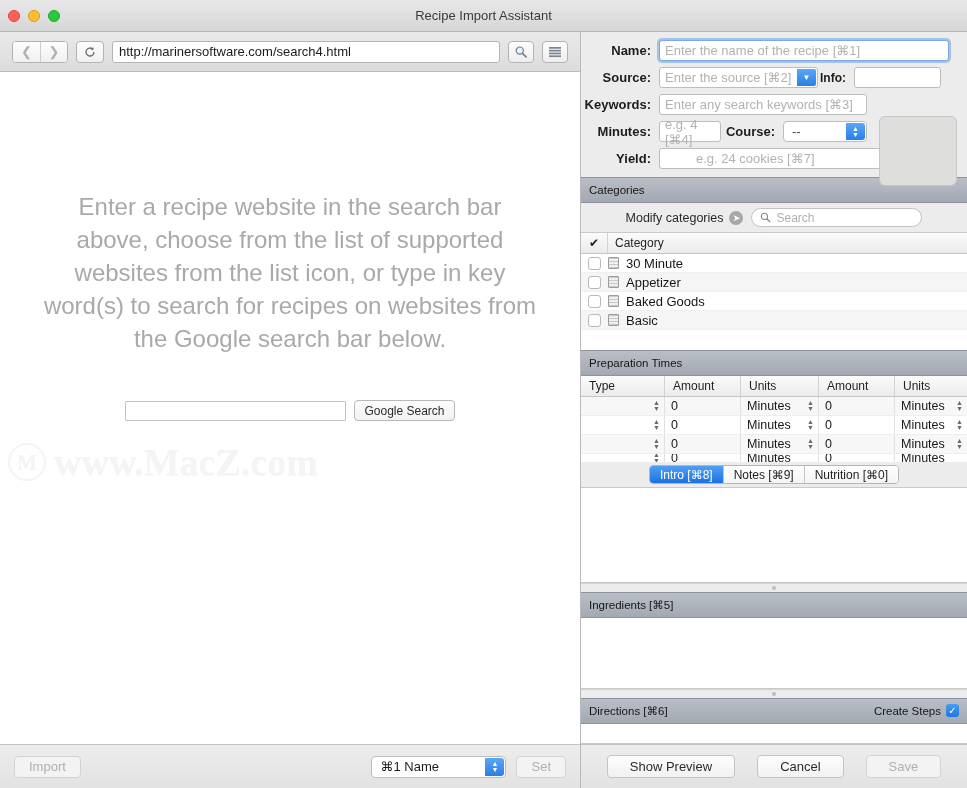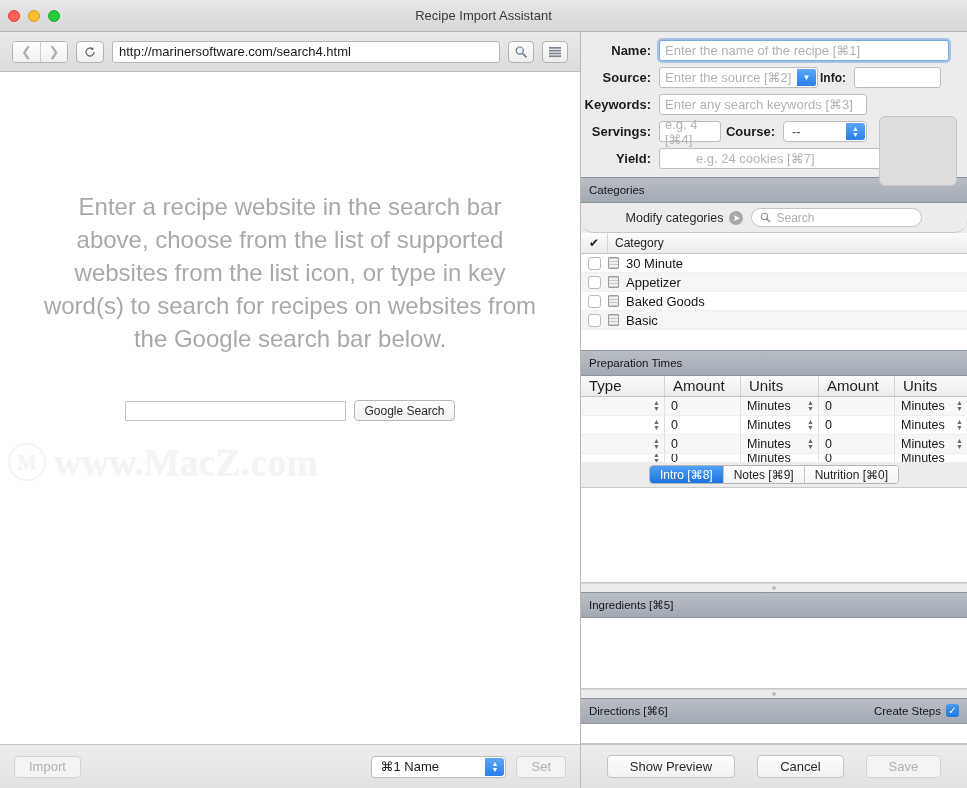--- a/index.html
+++ b/index.html
@@ -237,21 +237,20 @@
     width: 13px; height: 13px; border-radius: 3px;
     background: linear-gradient(to bottom,#4a9cf0,#1f77e0);
     color: #fff; font-size: 10px; line-height: 13px; text-align: center;
   }
 
   .cat-toolbar {
     height: 30px; flex: 0 0 30px;
     background: #ececec;
     display: flex; align-items: center; justify-content: center; gap: 8px;
     border-bottom: 1px solid #c9c9c9;
-    border-radius: 13px;
   }
   .mod-cat { font-size: 12.5px; color: #2a2a2a; display: flex; align-items: center; gap: 6px; }
   .circ-arrow {
     width: 14px; height: 14px; border-radius: 50%;
     background: #a8a8a8; color: #fff; font-size: 9px;
     display: flex; align-items: center; justify-content: center;
   }
   .search-field {
     width: 171px; height: 19px;
     border: 1px solid #c3c3c3; border-radius: 10px; background: #fff;
@@ -285,21 +284,21 @@
       repeating-linear-gradient(to bottom,#c9c9c9 0 1px,#efefef 1px 3px);
     border: 1px solid #9c9c9c; border-radius: 1px;
   }
 
   
   .prep-wrap { flex: 0 0 auto; background: #fff; }
   .prep-head {
     height: 21px;
     background: linear-gradient(to bottom,#fbfbfb,#ebebeb);
     border-bottom: 1px solid #c6c6c6;
-    display: flex; font-size: 15px; color: #1f1f1f;
+    display: flex; font-size: 12px; color: #1f1f1f;
   }
   .prep-head > div { display: flex; align-items: center; padding: 0 8px; border-right: 1px solid #d2d2d2; }
   .prep-row { display: flex; height: 19px; font-size: 12.5px; color: #171717; border-bottom: 1px solid #eee; }
   .prep-row:nth-child(even) { background: #f7f7f7; }
   .prep-row > div {
     display: flex; align-items: center; padding: 0 6px;
     border-right: 1px solid #e0e0e0; position: relative;
   }
   .mini-step {
     position: absolute; right: 4px; top: 50%; transform: translateY(-50%);
@@ -459,21 +458,21 @@
         </div>
 
         <div class="frow">
           <div class="flabel">Keywords:</div>
           <div class="tf" style="width:208px;">
             <span class="ph">Enter any search keywords [⌘3]</span>
           </div>
         </div>
 
         <div class="frow">
-          <div class="flabel">Servings:</div>
+          <div class="flabel">Minutes:</div>
           <div class="tf" style="width:62px;">
             <span class="ph">e.g. 4 [⌘4]</span>
           </div>
           <div style="width:62px;text-align:right;padding-right:8px;font-size:13px;font-weight:bold;color:#1c1c1c;">Course:</div>
           <div class="stepper-popup">
             <span>--</span>
             <span class="arrows">
               <span>▲</span>
                 <span>▼</span>
             </span>

